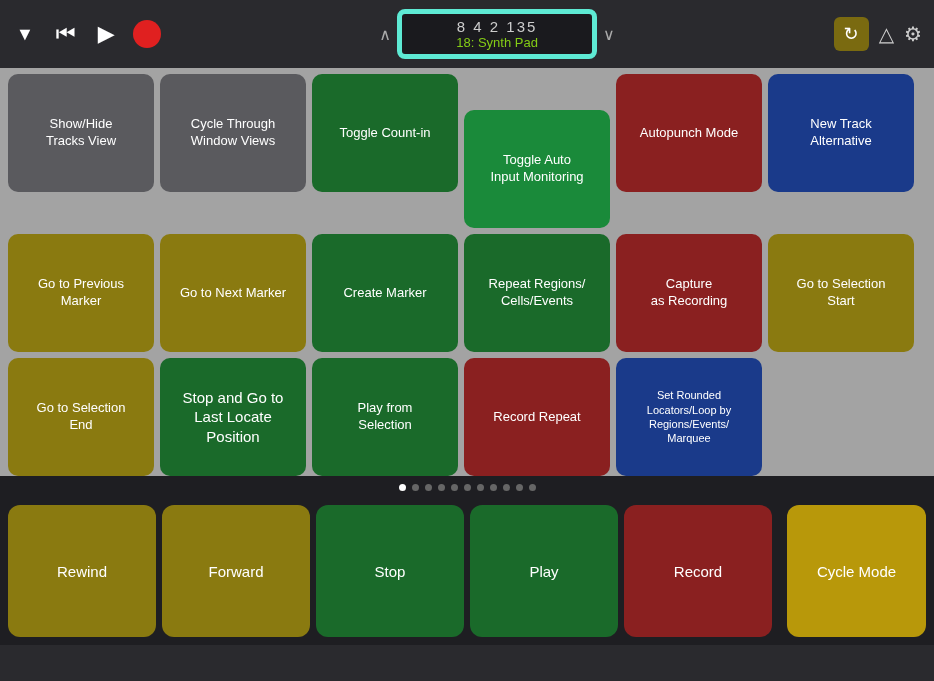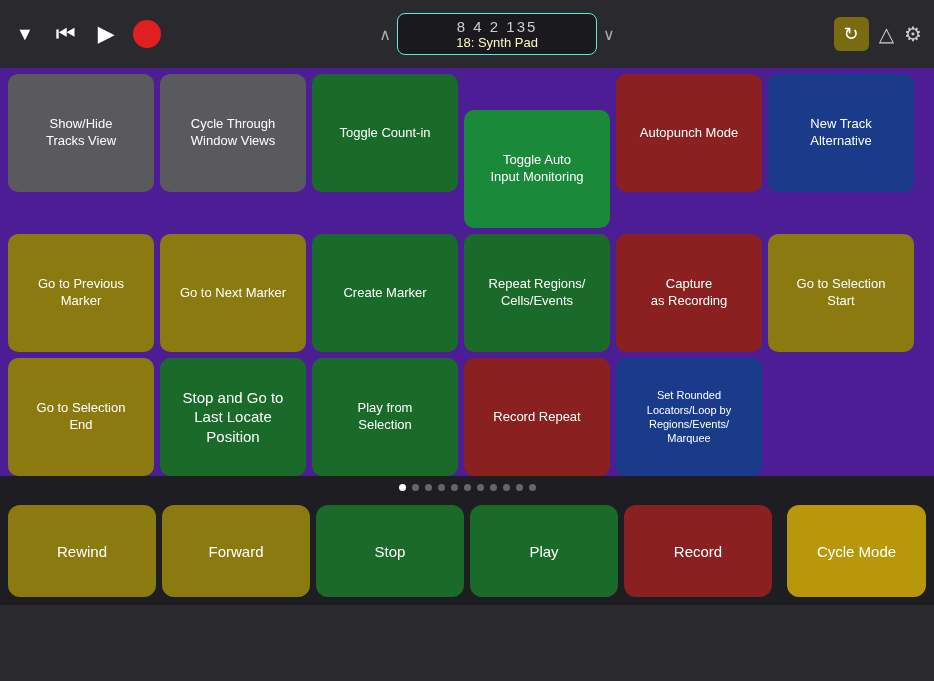--- a/index.html
+++ b/index.html
@@ -38,37 +38,37 @@
       padding: 4px;
     }
     .transport-center {
       flex: 1;
       display: flex;
       align-items: center;
       justify-content: center;
     }
     .transport-box {
       background: #1a1a1e;
-      border: 1px solid #5eead4;
+      border: 5px solid #5eead4;
       border-radius: 8px;
       padding: 4px 20px;
       display: flex;
       flex-direction: column;
       align-items: center;
       min-width: 200px;
     }
     .transport-time {
       font-size: 15px;
       font-weight: 500;
       color: #ccc;
       letter-spacing: 2px;
     }
     .transport-name {
       font-size: 13px;
-      color: #fef9c3;
+      color: #84cc16;
     }
     .transport-nav {
       display: flex;
       flex-direction: column;
       font-size: 11px;
       color: #aaa;
       gap: 2px;
       margin: 0 6px;
     }
     .top-bar-right {
@@ -95,21 +95,21 @@
     .gear-btn {
       background: none;
       border: none;
       color: #ccc;
       font-size: 20px;
       cursor: pointer;
     }
 
     
     .grid-area {
-      background: #4c1d95;
+      background: #a3a3a3;
       padding: 6px 20px 0 8px;
     }
     .grid {
       display: grid;
       grid-template-columns: repeat(6, 1fr);
       gap: 6px;
     }
     .cell {
       border-radius: 10px;
       height: 118px;
@@ -153,21 +153,21 @@
     
     .bottom-row {
       display: grid;
       grid-template-columns: repeat(6, 1fr);
       gap: 6px;
       padding: 6px 8px 8px 8px;
       background: #1e1e22;
     }
     .transport-cell {
       border-radius: 12px;
-      height: 92px;
+      height: 132px;
       display: flex;
       align-items: center;
       justify-content: center;
       text-align: center;
       font-size: 15px;
       font-weight: 500;
       padding: 8px;
       cursor: pointer;
       user-select: none;
     }

